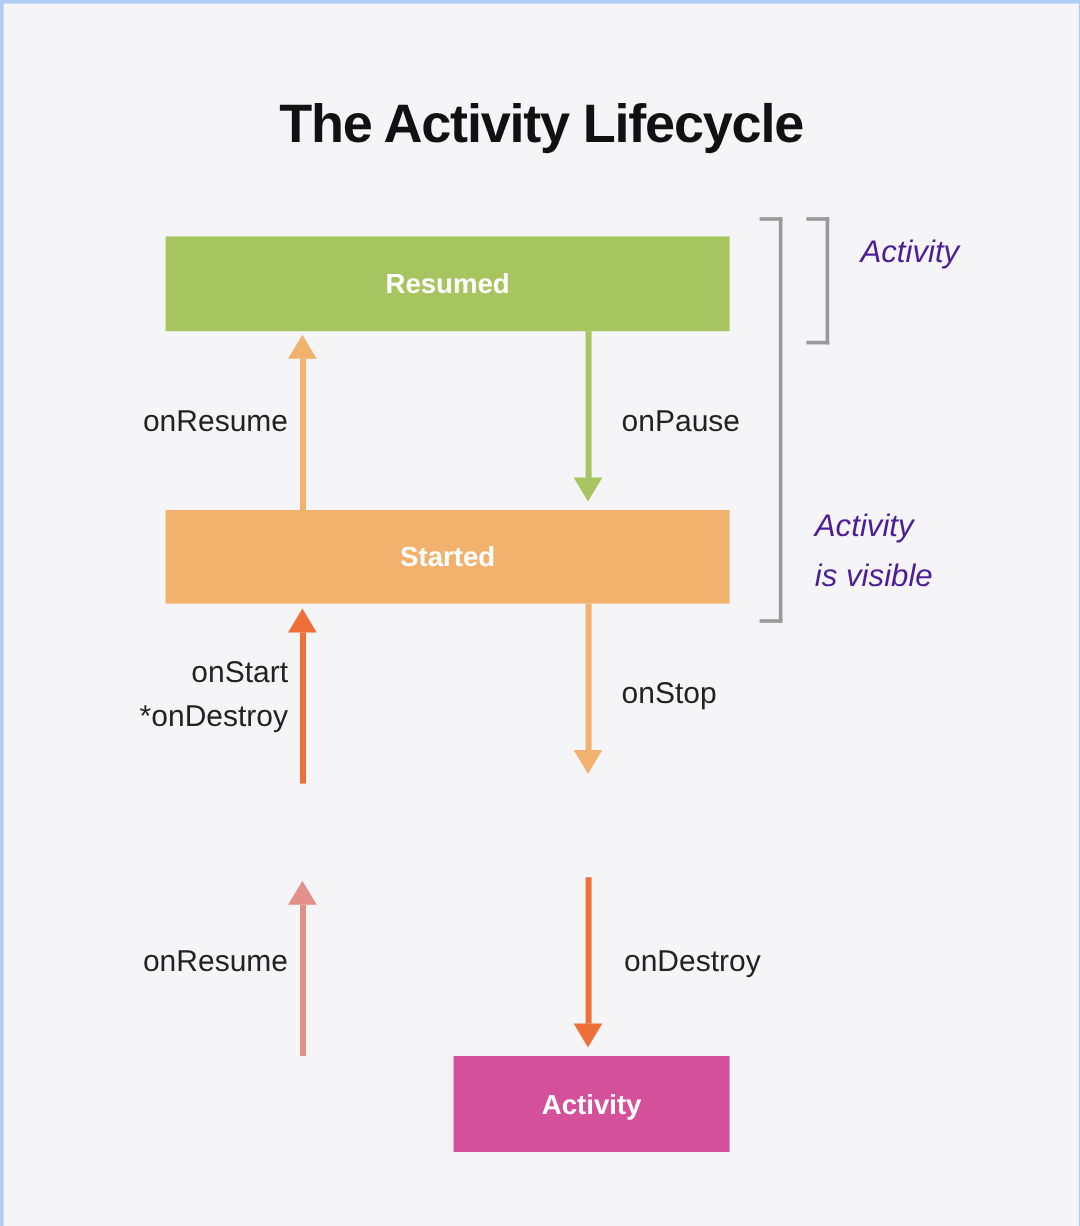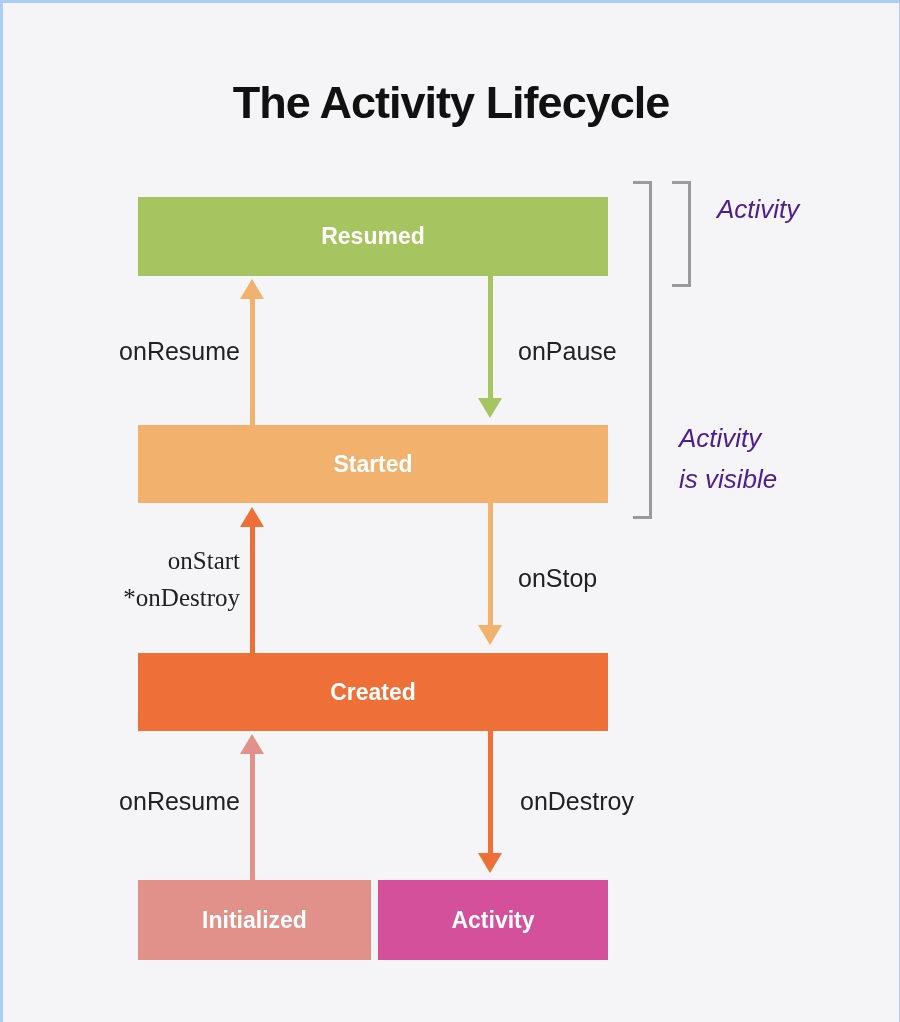--- a/index.html
+++ b/index.html
@@ -76,21 +76,21 @@
   .arrow-label {
     position: absolute;
     font-size: 25px;
     line-height: 37px;
     color: #222222;
     white-space: nowrap;
   }
   .lbl-right { width: 200px; text-align: right; }
   .lbl-onresume  { left:37px;  top:330px; }
   .lbl-onpause   { left:515px; top:330px; }
-  .lbl-onstart   { left:37px;  top:539px;font-family:Liberation Serif, serif; }
+  .lbl-onstart   { left:37px;  top:539px; }
   .lbl-onstop    { left:515px; top:557px; }
   .lbl-oncreate  { left:37px;  top:780px; }
   .lbl-ondestroy { left:517px; top:780px; }
 
   .bracket {
     position: absolute;
     border-top: 3px solid var(--c, #9a9a9a);
     border-right: 3px solid var(--c, #9a9a9a);
     border-bottom: 3px solid var(--c, #9a9a9a);
   }
@@ -115,27 +115,21 @@
   <h1 class="title">The Activity Lifecycle</h1>
 
   <div class="state-box box-resumed" style="--c: #a6c45f;">
     <span>Resumed</span>
   </div>
 
   <div class="state-box box-started" style="--c: #f2b26e;">
     <span>Started</span>
   </div>
 
-  <div class="state-box box-created" style="--c: #ee7038;">
-    <span>Created</span>
-  </div>
 
-  <div class="state-box box-initialized" style="--c: #e2908a;">
-    <span>Initialized</span>
-  </div>
 
   <div class="state-box box-destroyed" style="--c: #d5509b;">
     <span>Activity</span>
   </div>
 
   <div class="arrow arrow-onresume" style="--c: #f2b26e;">
     <div class="head-up"></div>
     <div class="shaft"></div>
   </div>
 

